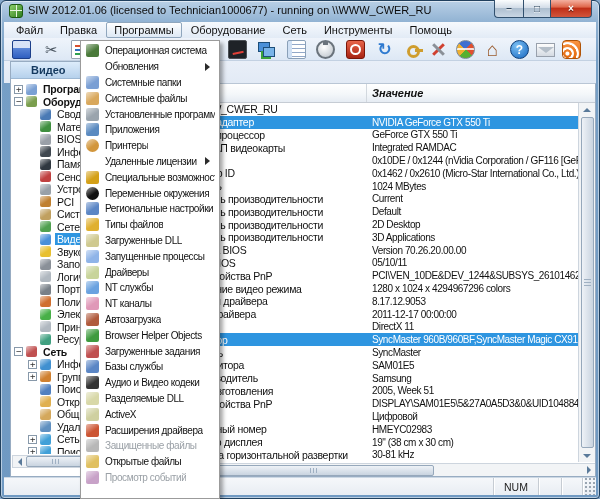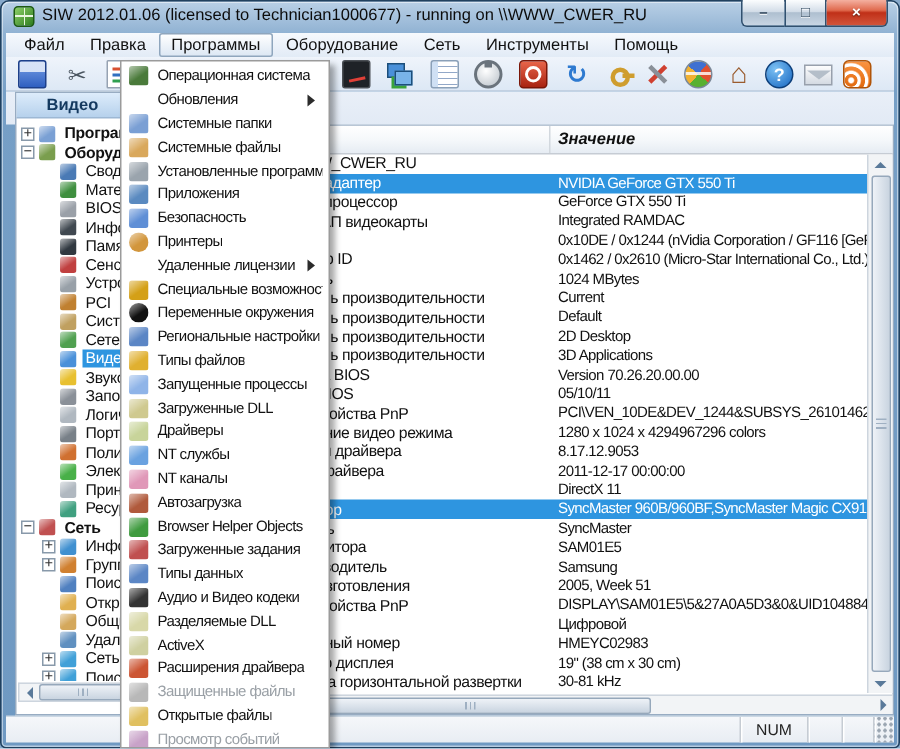--- a/index.html
+++ b/index.html
@@ -526,24 +526,20 @@
       </div>
       <div class="menu-item">
         <span class="micn" style="background-color: rgb(154, 164, 173);"></span>
         <span class="mlabel">Установленные программы</span>
       </div>
       <div class="menu-item">
         <span class="micn" style="background-color: rgb(90, 138, 192);"></span>
         <span class="mlabel">Приложения</span>
       </div>
       <div class="menu-item">
-        <span class="micn" style="background-color: rgb(95, 143, 214);"></span>
-        <span class="mlabel">Безопасность</span>
-      </div>
-      <div class="menu-item">
         <span class="micn circle" style="background-color: rgb(210, 150, 60);"></span>
         <span class="mlabel">Принтеры</span>
       </div>
       <div class="menu-item">
         <span class="micn empty"></span>
         <span class="mlabel">Удаленные лицензии</span>
         <span class="subarrow"></span>
       </div>
       <div class="menu-item">
         <span class="micn" style="background-color: rgb(212, 160, 23);"></span>
@@ -555,28 +551,28 @@
       </div>
       <div class="menu-item">
         <span class="micn" style="background-color: rgb(91, 134, 197);"></span>
         <span class="mlabel">Региональные настройки</span>
       </div>
       <div class="menu-item">
         <span class="micn" style="background-color: rgb(224, 176, 48);"></span>
         <span class="mlabel">Типы файлов</span>
       </div>
       <div class="menu-item">
+        <span class="micn" style="background-color: rgb(207, 201, 143);"></span>
+        <span class="mlabel">Загруженные DLL</span>
+      </div>
+      <div class="menu-item">
         <span class="micn" style="background-color: rgb(143, 180, 232);"></span>
         <span class="mlabel">Запущенные процессы</span>
       </div>
       <div class="menu-item">
-        <span class="micn" style="background-color: rgb(207, 201, 143);"></span>
-        <span class="mlabel">Загруженные DLL</span>
-      </div>
-      <div class="menu-item">
         <span class="micn" style="background-color: rgb(200, 212, 154);"></span>
         <span class="mlabel">Драйверы</span>
       </div>
       <div class="menu-item">
         <span class="micn" style="background-color: rgb(106, 162, 224);"></span>
         <span class="mlabel">NT службы</span>
       </div>
       <div class="menu-item">
         <span class="micn" style="background-color: rgb(224, 152, 184);"></span>
         <span class="mlabel">NT каналы</span>
@@ -588,21 +584,21 @@
       <div class="menu-item">
         <span class="micn" style="background-color: rgb(63, 155, 63);"></span>
         <span class="mlabel">Browser Helper Objects</span>
       </div>
       <div class="menu-item">
         <span class="micn" style="background-color: rgb(192, 80, 80);"></span>
         <span class="mlabel">Загруженные задания</span>
       </div>
       <div class="menu-item">
         <span class="micn" style="background-color: rgb(91, 134, 197);"></span>
-        <span class="mlabel">Типы данных</span>
+        <span class="mlabel">Базы службы</span>
       </div>
       <div class="menu-item">
         <span class="micn" style="background-color: rgb(51, 51, 51);"></span>
         <span class="mlabel">Аудио и Видео кодеки</span>
       </div>
       <div class="menu-item">
         <span class="micn" style="background-color: rgb(216, 216, 168);"></span>
         <span class="mlabel">Разделяемые DLL</span>
       </div>
       <div class="menu-item">

